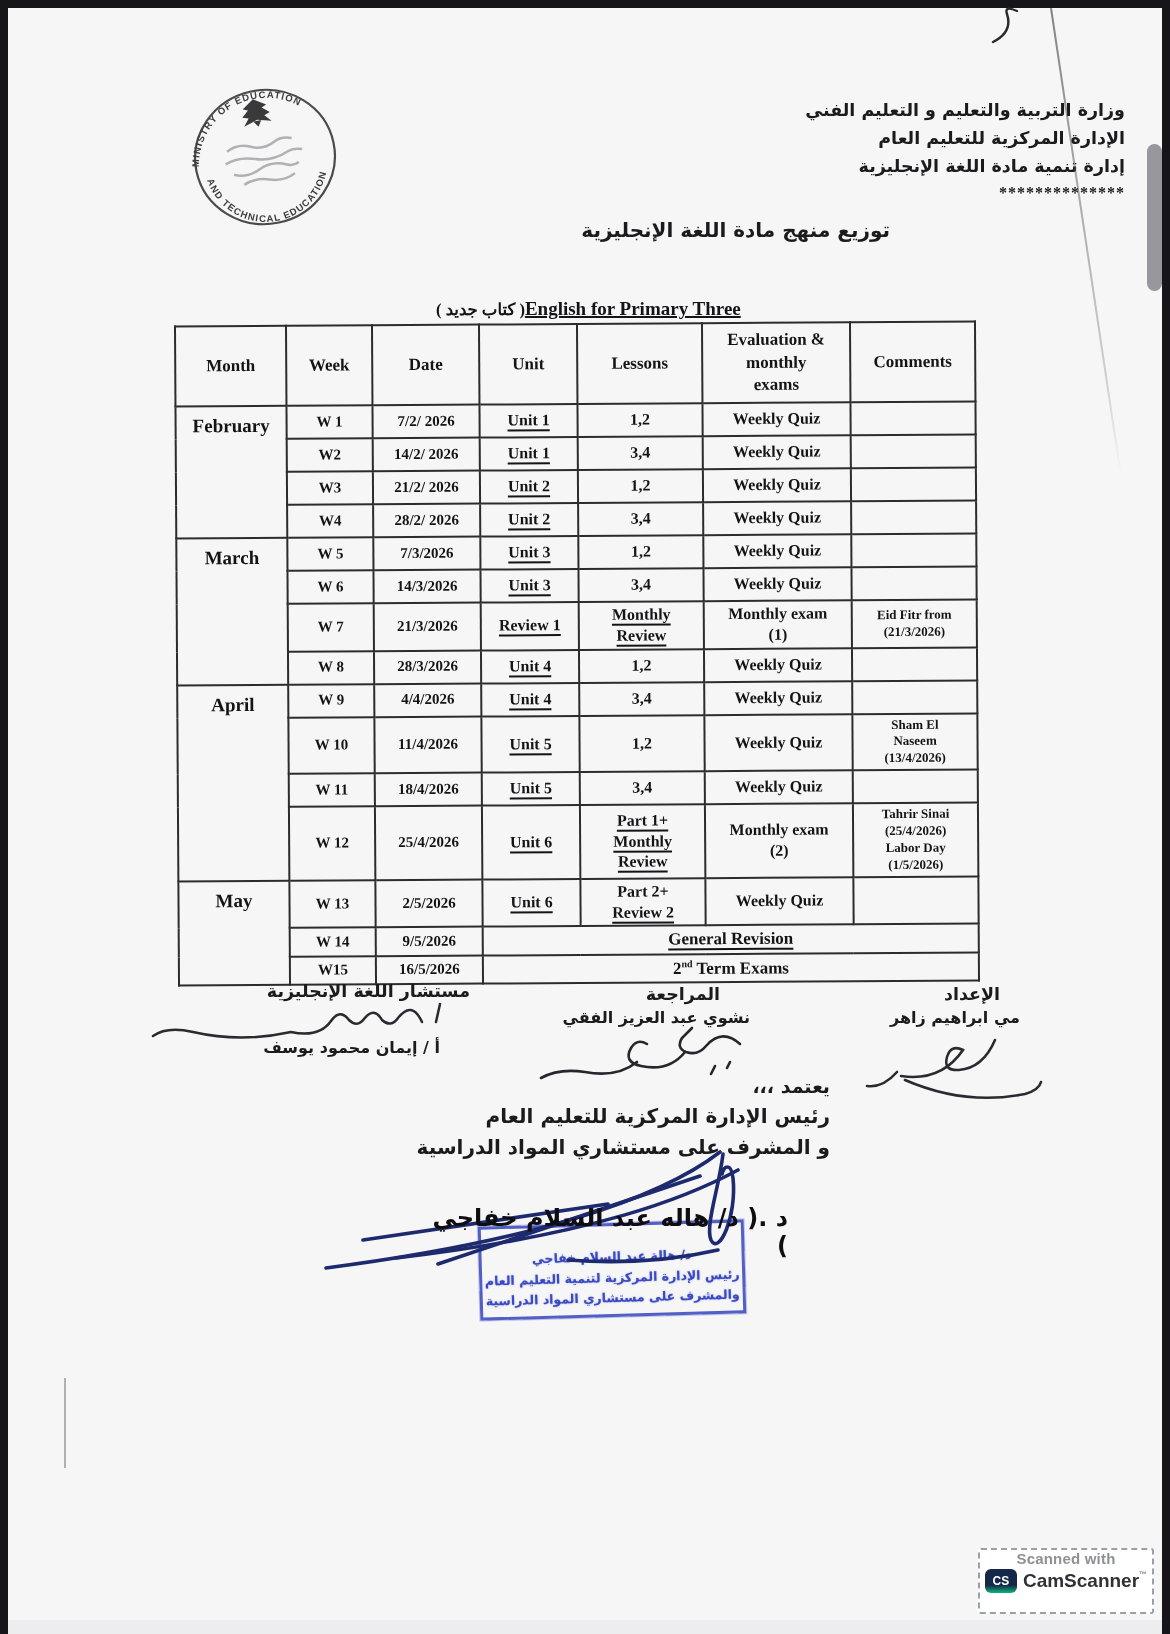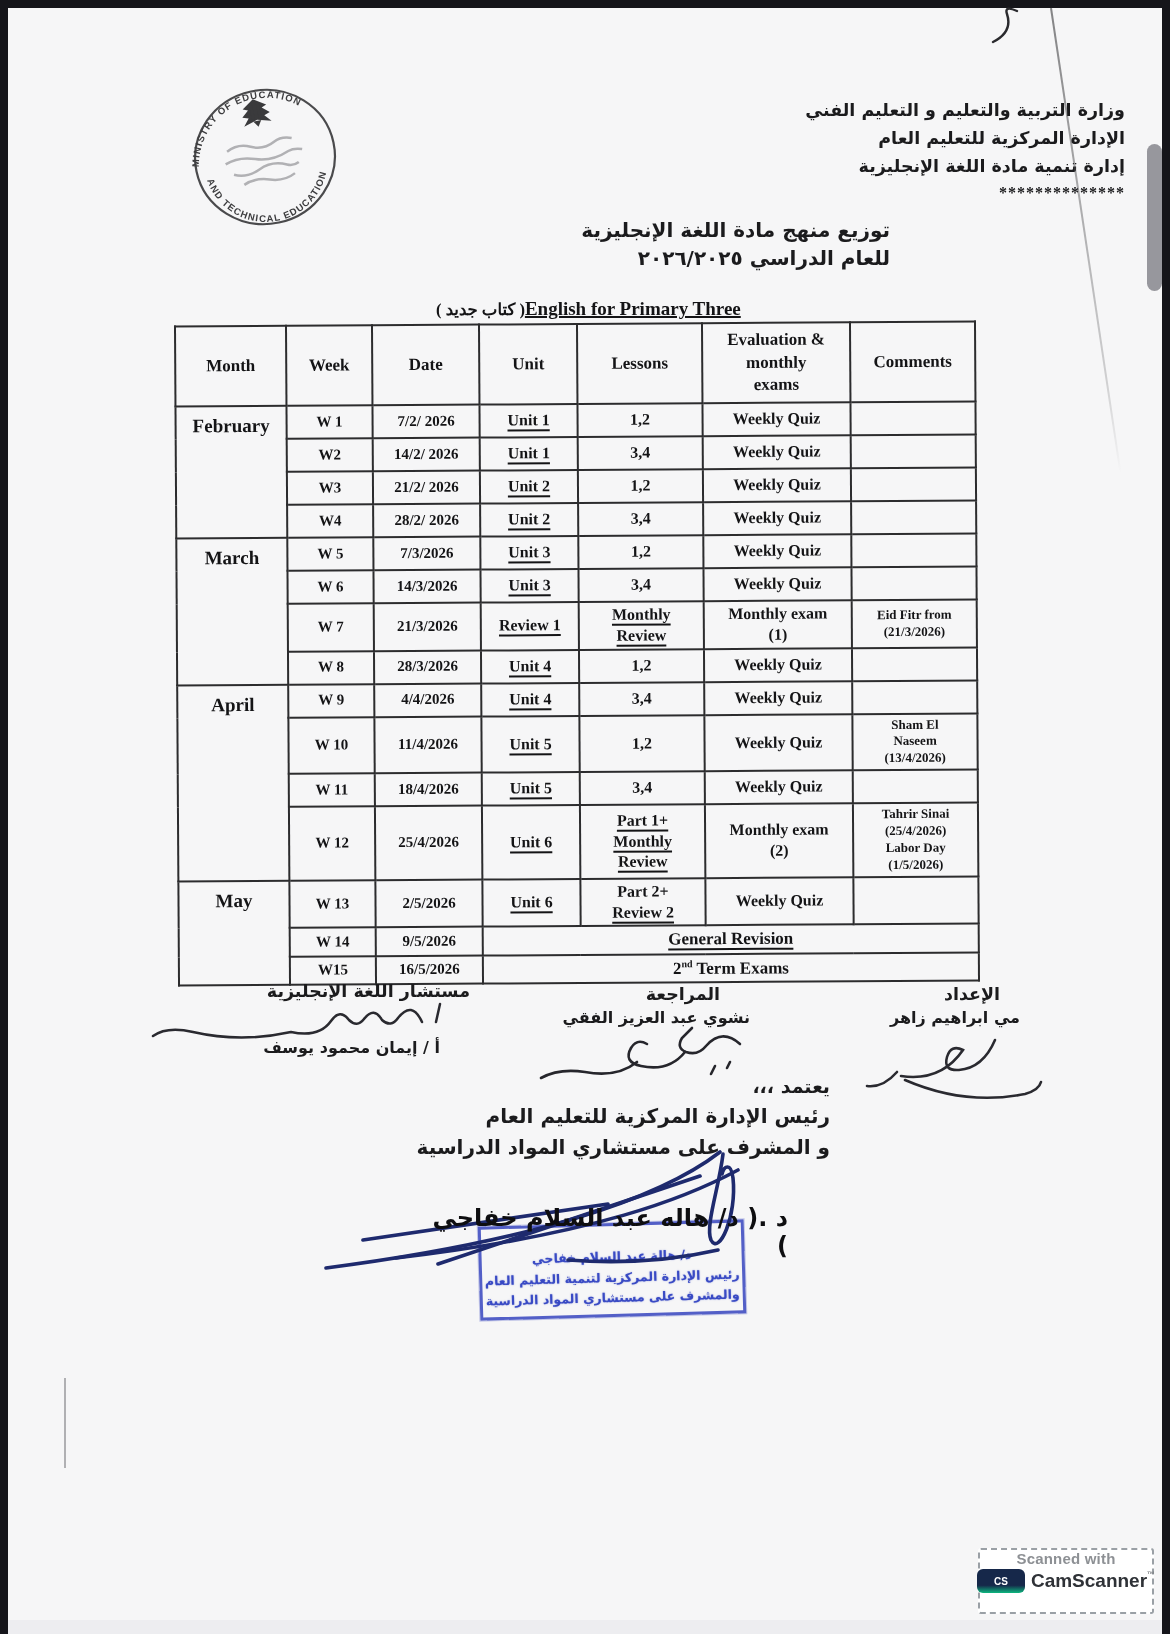--- a/index.html
+++ b/index.html
@@ -66,21 +66,21 @@
 
   
   .cs-badge{
     left:978px;top:1548px;width:176px;height:66px;background:#ffffff;
     border:2px dashed #9aa0a6;border-radius:3px;box-sizing:border-box;
     display:flex;flex-direction:column;align-items:center;gap:2px;
     font-family:"Liberation Sans",sans-serif;
   }
   .cs-badge .line1{color:#8d9094;font-size:15px;font-weight:bold;letter-spacing:.2px;}
   .cs-badge .row2{display:flex;align-items:center;gap:6px;}
-  .cs-logo{width:48px;height:24px;border-radius:6px;color:#fff;font-weight:bold;font-size:10px;
+  .cs-logo{width:32px;height:24px;border-radius:6px;color:#fff;font-weight:bold;font-size:12px;
     display:flex;align-items:center;justify-content:center;
     background:linear-gradient(180deg,#16284a 0%,#16284a 68%,#0db87f 100%);}
   .cs-name{color:#2f3237;font-size:19px;font-weight:bold;}
   .cs-name .tm{font-size:8px;vertical-align:top;color:#7b7e82;}
 
   
   .crease{
     left:1050px;top:8px;width:2px;height:470px;
     background:linear-gradient(180deg,rgba(70,70,72,.65),rgba(90,90,92,.25) 80%,rgba(90,90,92,0));
     transform:rotate(-8.5deg);transform-origin:top center;
@@ -126,21 +126,20 @@
 
 <div class="abs ar center org-block">
   <div>وزارة التربية والتعليم و التعليم الفني</div>
   <div>الإدارة المركزية للتعليم العام</div>
   <div>إدارة تنمية مادة اللغة الإنجليزية</div>
   <div class="stars">**************</div>
 </div>
 
 <div class="abs ar center title-block">
   <div>توزيع منهج مادة اللغة الإنجليزية</div>
-  <div>للعام الدراسي ٢٠٢٦/٢٠٢٥</div>
 </div>
 <div class="abs center title-en-line">
   <span class="arpart">( كتاب جديد )</span><span class="en">English for Primary Three</span>
 </div>
 
 <div class="abs tblwrap">
   <table class="tbl">
     <colgroup>
       <col style="width:111px">
         <col style="width:86px">

